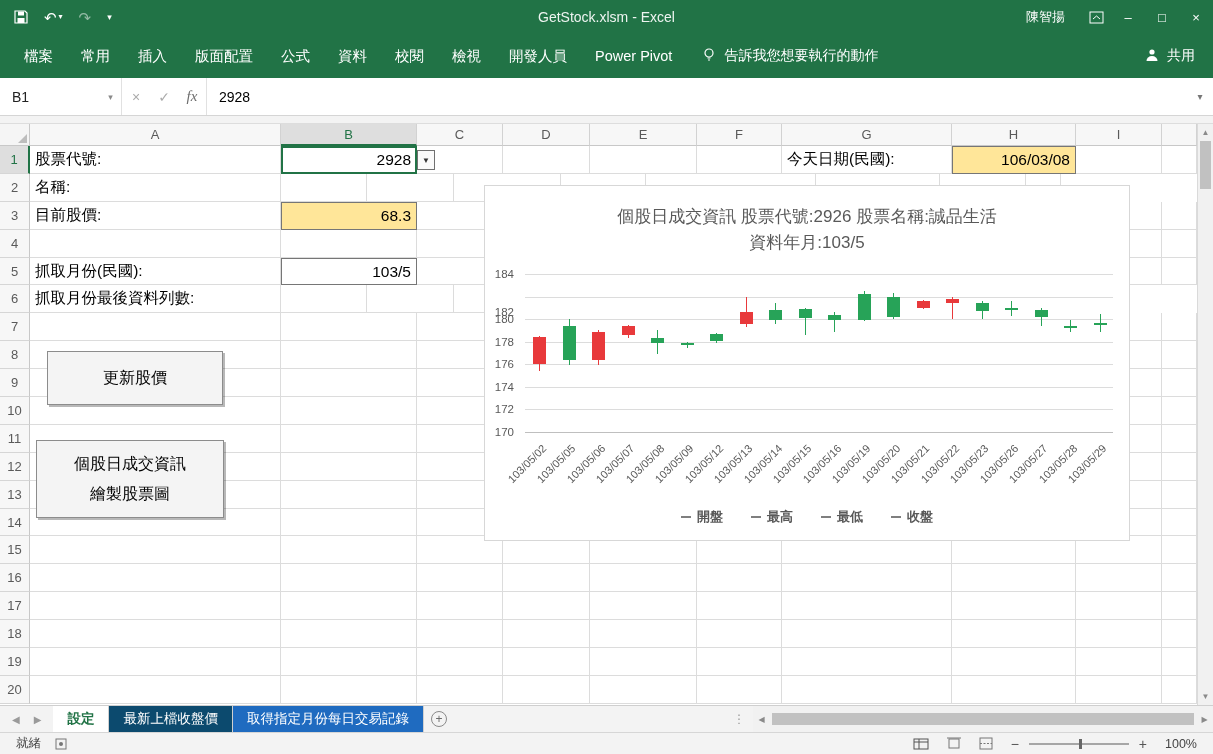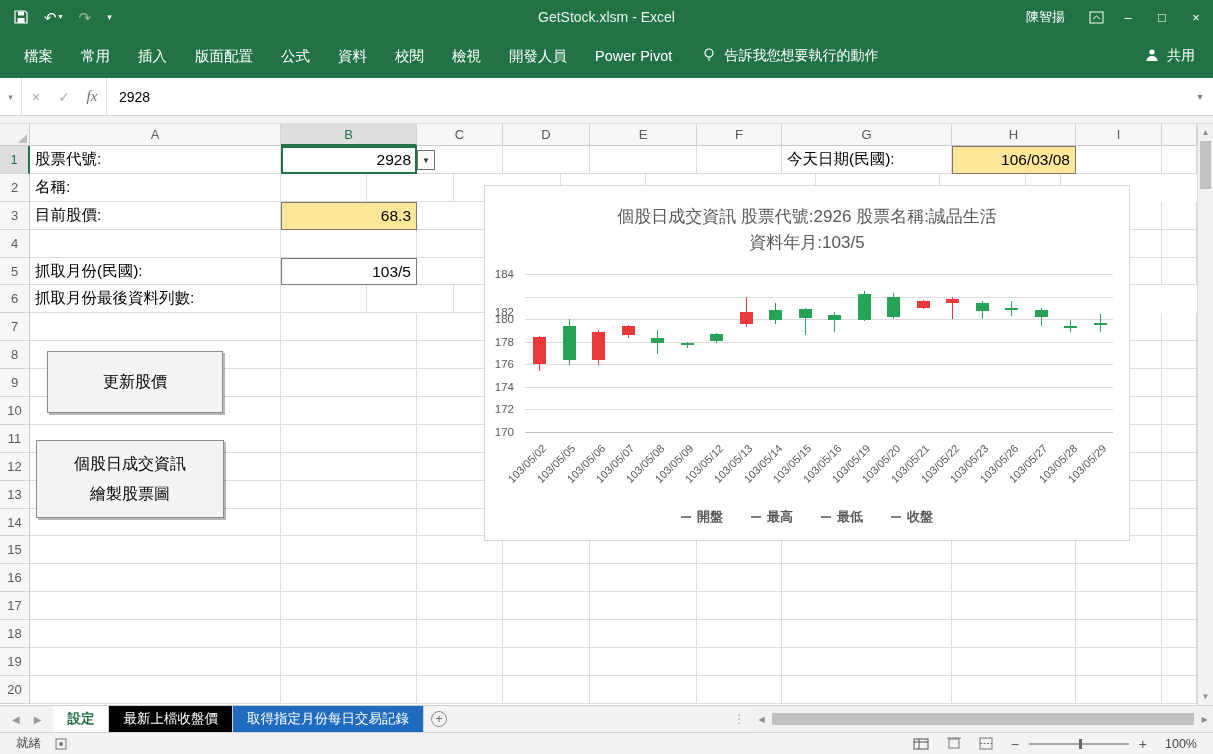--- a/index.html
+++ b/index.html
@@ -49,21 +49,21 @@
   .cell { flex:0 0 auto; border-right:1px solid #DCDCDC; border-bottom:1px solid #DCDCDC; font-size:15.5px; color:#000; display:flex; align-items:center; padding:0 5px; white-space:nowrap; }
   .cell.left { justify-content:flex-start; }
   .cell.right { justify-content:flex-end; }
   .cell.yellow { background:#FFE699; }
   .cell.boxed { border:1px solid #767676; }
   .cell.selcell { outline:2px solid #217346; outline-offset:-2px; }
 
   .dd-btn { position:absolute; left:417px; top:26px; width:18px; height:20px; background:#FAFAFA; border:1px solid #707070; color:#333; font-size:8px; display:flex; align-items:center; justify-content:center; }
 
   .xlbtn { position:absolute; background:#F4F4F4; border:1px solid #8C8C8C; box-shadow:2px 2px 0 rgba(0,0,0,.28); display:flex; flex-direction:column; align-items:center; justify-content:center; font-size:16px; color:#000; line-height:1.9; }
-  .xlbtn.b1 { left:47px; top:227px; width:176px; height:62px; }
+  .xlbtn.b1 { left:47px; top:227px; width:176px; height:54px; }
   .xlbtn.b2 { left:36px; top:316px; width:188px; height:78px; }
 
   
   .chart { position:absolute; left:484px; top:61px; width:646px; height:356px; background:#fff; border:1px solid #D7D7D7; }
   .chart-title { margin-top:18px; text-align:center; font-size:17px; color:#595959; line-height:26px; }
   .yaxis { position:absolute; left:0; top:88px; width:34px; height:158px; }
   .ylabel { position:absolute; right:5px; font-size:11.5px; color:#595959; }
   .plot { position:absolute; left:40px; right:16px; top:88px; height:158px; }
   .gridline { position:absolute; left:0; right:0; height:1px; background:#DCDCDC; }
   .axisline { position:absolute; left:0; right:0; height:1px; background:#BFBFBF; }
@@ -172,20 +172,21 @@
         <svg width="14" height="14" viewBox="0 0 14 14">
             <circle cx="7" cy="4" r="2.6" fill="#fff"></circle>
             <path d="M1.5 13 a5.5 5 0 0 1 11 0 z" fill="#fff"></path>
           </svg>
       </span>
       <span>共用</span>
     </div>
   </div>
 
   <div class="formulabar">
+    <div class="namebox">B1</div>
     <div class="nb-dd">▾</div>
     <div class="fxicons">
       <span class="fxi">×</span>
       <span class="fxi">✓</span>
       <span class="fxi fx">fx</span>
     </div>
     <div class="fvalue">2928</div>
     <div class="fbar-dd">▾</div>
   </div>
 
@@ -587,21 +588,21 @@
     </div>
   </div>
 
   <div class="tabbar">
     <div class="tab-nav">
       <span>◀</span>
       <span>▶</span>
     </div>
     <div style="display:flex" id="sheet-tabs">
         <div class="stab active">設定</div>
-        <div class="stab" style="background: #000000; color: rgb(255, 255, 255);">最新上檔收盤價</div>
+        <div class="stab" style="background: #0c4a6e; color: rgb(255, 255, 255);">最新上檔收盤價</div>
         <div class="stab" style="background: rgb(31, 107, 192); color: rgb(255, 255, 255);">取得指定月份每日交易記錄</div>
       </div>
     <div class="newsheet">
         <span class="circle">+</span>
       </div>
     <div class="tab-splitter">⋮</div>
     <div class="hscroll">
       <span class="hs-arrow">◀</span>
       <span class="hs-thumb"></span>
       <span class="hs-arrow">▶</span>

